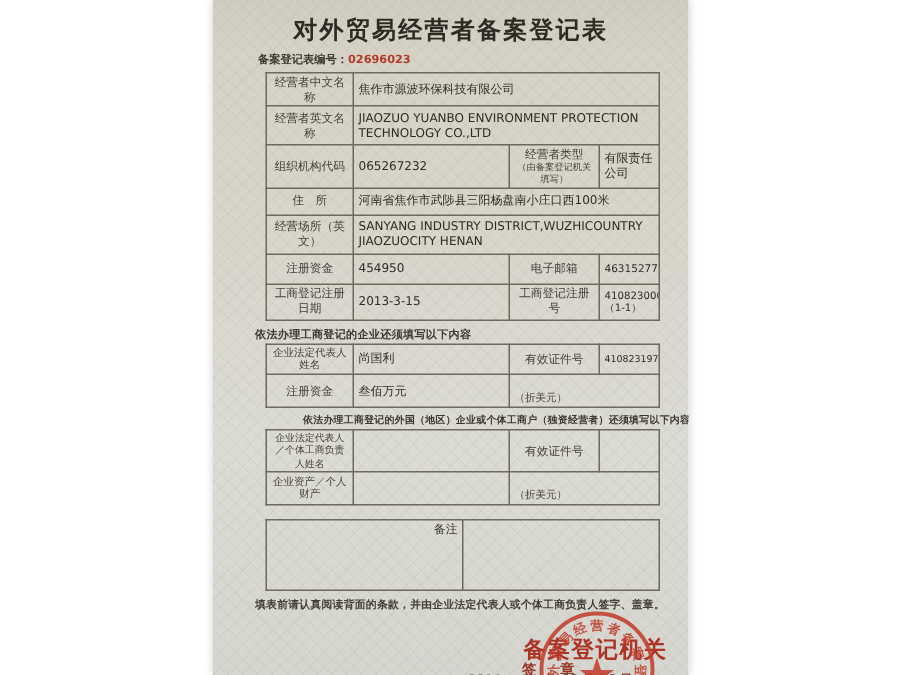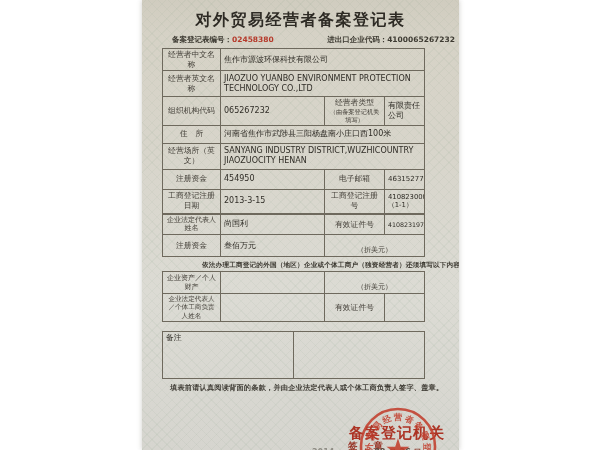--- a/index.html
+++ b/index.html
@@ -23,36 +23,36 @@
   .paper{position:relative;width:100%;height:100%;}
   .title{
     margin:10px 0 2px 0;text-align:center;font-size:16px;font-weight:bold;
     letter-spacing:1.5px;color:#2e2b25;
   }
   .meta-row{
     display:flex;justify-content:space-between;align-items:baseline;
     padding:2px 4px 3px 30px;font-size:7.5px;color:#3d3a32;font-weight:bold;
   }
   .red{color:#b5392a;}
-  table{border-collapse:collapse;table-layout:fixed;margin-left:20px;width:262px;}
+  table{border-collapse:collapse;table-layout:fixed;margin-left:35px;width:262px;}
   td{
     border:1px solid #6e695d;font-size:7.8px;color:#33302a;
     padding:1px 3px;line-height:1.25;vertical-align:middle;overflow:hidden;
     background:transparent;
   }
   td.lbl{text-align:center;color:#45413a;}
   td.val{font-size:8px;color:#2f2c26;}
   .small-note{display:block;font-size:6.2px;color:#45413a;}
   .sec-head{
     margin:4px 0 1px 28px;font-size:7.4px;font-weight:bold;color:#3b3830;
     white-space:nowrap;letter-spacing:.2px;
   }
   .sec-head.long{font-size:6.6px;padding-left:32px;}
-  .usd{font-size:7px;text-align:center;vertical-align:bottom;color:#45413a;}
-  .remarks-table{margin-top:9px;}
+  .usd{font-size:7px;text-align:left;vertical-align:bottom;color:#45413a;}
+  .remarks-table{margin-top:9px;text-align:right;}
   .remarks-table td{height:44px;vertical-align:top;font-size:7.8px;}
   .footer-note{
     margin:4px 0 0 28px;font-size:7.2px;font-weight:bold;color:#413e37;
     letter-spacing:.2px;white-space:nowrap;
   }
   .authority{
     position:absolute;left:200px;top:413px;width:110px;text-align:center;
     font-weight:bold;color:#ac3425;
   }
   .authority .auth-label{font-size:15px;letter-spacing:1px;}
@@ -73,24 +73,21 @@
 </head>
 <body>
 
 <div class="photo">
   <div class="paper">
 
     <div class="title">对外贸易经营者备案登记表</div>
 
     <div class="meta-row">
       <span>
-        <span>备案登记表编号：</span><span class="red">02458380</span>
-      </span>
-      <span>
-        <span>进出口企业代码：</span><span>4100065267232</span>
+        <span>备案登记表编号：</span><span class="red">02696023</span>
       </span>
     </div>
 
     <table>
       <colgroup>
           <col style="width:58px">
           <col style="width:104px">
           <col style="width:60px">
           <col style="width:40px">
         </colgroup>
@@ -125,20 +122,21 @@
       </tr>
       <tr>
         <td class="lbl" style="height:21px">工商登记注册日期</td>
         <td class="val">2013-3-15</td>
         <td class="lbl">工商登记注册号</td>
         <td class="val" style="font-size:6.8px">410823000023448（1-1）</td>
       </tr>
     </tbody>
       </table>
 
+    <div class="sec-head">依法办理工商登记的企业还须填写以下内容</div>
 
     <table>
       <colgroup>
           <col style="width:58px">
           <col style="width:104px">
           <col style="width:60px">
           <col style="width:40px">
         </colgroup>
       <tbody>
           <tr>
@@ -159,29 +157,29 @@
 
     <table>
       <colgroup>
           <col style="width:58px">
           <col style="width:104px">
           <col style="width:60px">
           <col style="width:40px">
         </colgroup>
       <tbody>
           <tr>
-        <td class="lbl" style="height:19px;font-size:7px">企业资产／个人财产</td>
-        <td class="val"></td>
-        <td class="usd" colspan="2">（折美元）</td>
-      </tr>
-      <tr>
         <td class="lbl" style="height:21px;font-size:6.6px">企业法定代表人／个体工商负责人姓名</td>
         <td class="val"></td>
         <td class="lbl">有效证件号</td>
         <td class="val"></td>
+      </tr>
+      <tr>
+        <td class="lbl" style="height:19px;font-size:7px">企业资产／个人财产</td>
+        <td class="val"></td>
+        <td class="usd" colspan="2">（折美元）</td>
       </tr>
     </tbody>
       </table>
 
     <table class="remarks-table">
       <colgroup>
           <col style="width:131px">
           <col style="width:131px">
         </colgroup>
       <tbody>

